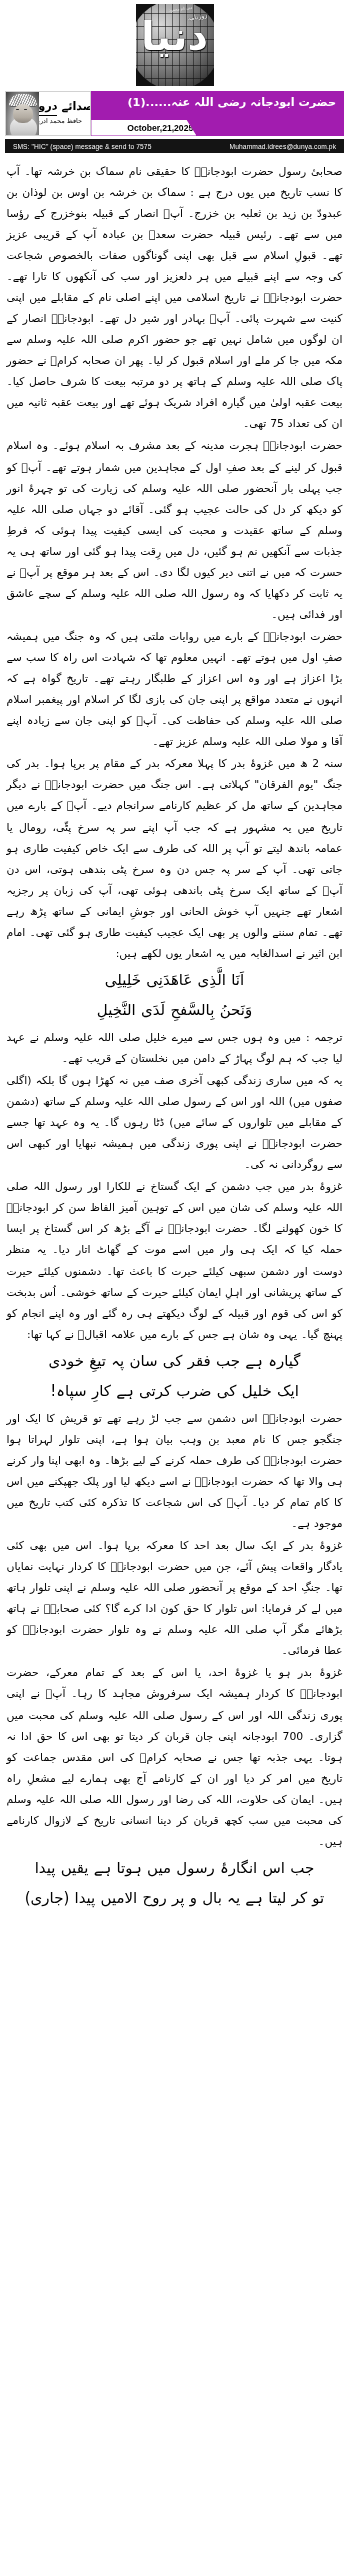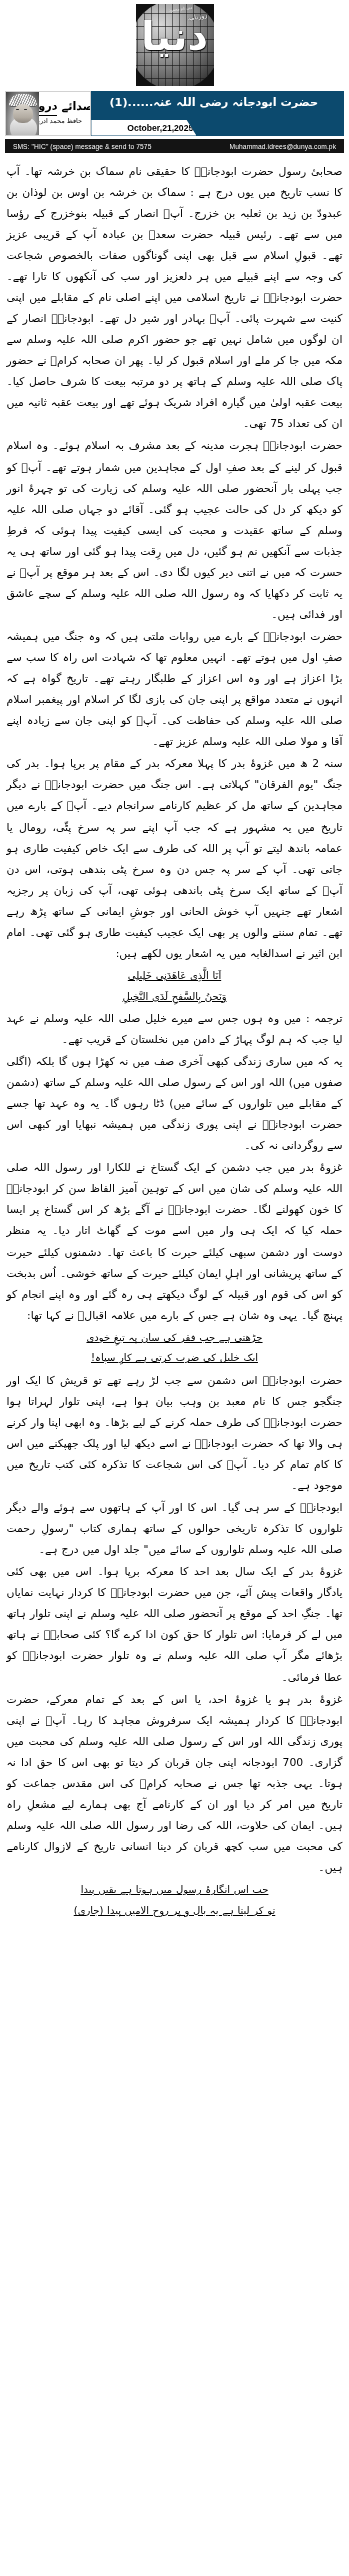--- a/index.html
+++ b/index.html
@@ -96,22 +96,22 @@
     background:linear-gradient(180deg,#d9d4cc 0%,#b3aca2 70%,#8e8880 100%);
   }
   .ap-eye{position:absolute;width:2.7px;height:1.6px;background:#2c2c2c;border-radius:1.1px;top:17px;}
   .ap-eye.l{left:9.7px;} .ap-eye.r{left:18px;}
   .ap-beard{
     position:absolute;left:3.2px;top:25px;width:27px;height:24px;
     border-radius:44% 44% 50% 50%;
     background:linear-gradient(180deg,#efefef 0%,#cfcfcf 55%,#a8a8a8 100%);
   }
   .title-band{
-    flex:1;background:#0c4a6e;position:relative;
-    display:flex;align-items:flex-start;justify-content:center;
+    flex:1;background:#a21caf;position:relative;
+    display:flex;align-items:flex-start;justify-content:flex-start;
     box-sizing:border-box;padding:5.4px 7.5px 0 0;
   }
   .title-text{
     color:#fff;font-size:11.3px;font-weight:700;line-height:1.25;
     white-space:nowrap;direction:rtl;
   }
   .date-notch{
     position:absolute;left:0;bottom:0;height:16px;min-width:105px;
     background:#fff;
     clip-path:polygon(0 0, 95px 0, 105px 16px, 0 16px);
@@ -139,21 +139,21 @@
     margin:7.5px 6.5px 0 6.5px;
     direction:rtl;text-align:justify;
     font-size:10.8px;line-height:1.95;
     font-family:"DejaVu Sans","Liberation Sans",sans-serif;
     word-spacing:0.5px;
   }
   .article p{margin:0 0 1.1px 0;text-align:justify;text-justify:inter-word;}
   .article p:last-child{margin-bottom:0;}
   .verse{
     display:block;text-align:center;margin:1.6px 0;
-    font-size:10px;line-height:1.9;text-decoration:underline;
+    font-size:15px;line-height:1.9;
   }
   .verse-block{margin:2.2px 0 2.2px 0;}
   .tarjuma{text-align:justify;}
   .end-note{text-align:center;}
 </style>
 </head>
 <body>
 
 <div class="page">
 
@@ -209,26 +209,25 @@
 
     <p class="tarjuma">
       <span>ترجمہ :</span>
       <span>میں وہ ہوں جس سے میرے خلیل صلی اللہ علیہ وسلم نے عہد لیا جب کہ ہم لوگ پہاڑ کے دامن میں نخلستان کے قریب تھے۔</span>
     </p>
 
     <p>یہ کہ میں ساری زندگی کبھی آخری صف میں نہ کھڑا ہوں گا بلکہ (اگلی صفوں میں) اللہ اور اس کے رسول صلی اللہ علیہ وسلم کے ساتھ (دشمن کے مقابلے میں تلواروں کے سائے میں) ڈٹا رہوں گا۔ یہ وہ عہد تھا جسے حضرت ابودجانہؓ نے اپنی پوری زندگی میں ہمیشہ نبھایا اور کبھی اس سے روگردانی نہ کی۔</p>
     <p>غزوۂ بدر میں جب دشمن کے ایک گستاخ نے للکارا اور رسول اللہ صلی اللہ علیہ وسلم کی شان میں اس کے توہین آمیز الفاظ سن کر ابودجانہؓ کا خون کھولنے لگا۔ حضرت ابودجانہؓ نے آگے بڑھ کر اس گستاخ پر ایسا حملہ کیا کہ ایک ہی وار میں اسے موت کے گھاٹ اتار دیا۔ یہ منظر دوست اور دشمن سبھی کیلئے حیرت کا باعث تھا۔ دشمنوں کیلئے حیرت کے ساتھ پریشانی اور اہلِ ایمان کیلئے حیرت کے ساتھ خوشی۔ اُس بدبخت کو اس کی قوم اور قبیلہ کے لوگ دیکھتے ہی رہ گئے اور وہ اپنے انجام کو پہنچ گیا۔ یہی وہ شان ہے جس کے بارے میں علامہ اقبالؒ نے کہا تھا:</p>
 
     <div class="verse-block">
-      <span class="verse">چڑھتی ہے جب فقر کی سان پہ تیغِ خودی</span>
+      <span class="verse">گیارہ ہے جب فقر کی سان پہ تیغِ خودی</span>
       <span class="verse">ایک خلیل کی ضرب کرتی ہے کارِ سپاہ!</span>
     </div>
 
     <p>حضرت ابودجانہؓ اس دشمن سے جب لڑ رہے تھے تو قریش کا ایک اور جنگجو جس کا نام معبد بن وہب بیان ہوا ہے، اپنی تلوار لہراتا ہوا حضرت ابودجانہؓ کی طرف حملہ کرنے کے لیے بڑھا۔ وہ ابھی اپنا وار کرنے ہی والا تھا کہ حضرت ابودجانہؓ نے اسے دیکھ لیا اور پلک جھپکنے میں اس کا کام تمام کر دیا۔ آپؓ کی اس شجاعت کا تذکرہ کئی کتب تاریخ میں موجود ہے۔</p>
-    <p>ابودجانہؓ کے سر ہی گیا۔ اس کا اور آپ کے ہاتھوں سے ہوئے والے دیگر تلواروں کا تذکرہ تاریخی حوالوں کے ساتھ ہماری کتاب "رسولِ رحمت صلی اللہ علیہ وسلم تلواروں کے سائے میں" جلد اول میں درج ہے۔</p>
     <p>غزوۂ بدر کے ایک سال بعد احد کا معرکہ برپا ہوا۔ اس میں بھی کئی یادگار واقعات پیش آئے، جن میں حضرت ابودجانہؓ کا کردار نہایت نمایاں تھا۔ جنگِ احد کے موقع پر آنحضور صلی اللہ علیہ وسلم نے اپنی تلوار ہاتھ میں لے کر فرمایا: اس تلوار کا حق کون ادا کرے گا؟ کئی صحابہؓ نے ہاتھ بڑھائے مگر آپ صلی اللہ علیہ وسلم نے وہ تلوار حضرت ابودجانہؓ کو عطا فرمائی۔</p>
     <p>غزوۂ بدر ہو یا غزوۂ احد، یا اس کے بعد کے تمام معرکے، حضرت ابودجانہؓ کا کردار ہمیشہ ایک سرفروش مجاہد کا رہا۔ آپؓ نے اپنی پوری زندگی اللہ اور اس کے رسول صلی اللہ علیہ وسلم کی محبت میں گزاری۔ 700 ابودجانہ اپنی جان قربان کر دیتا تو بھی اس کا حق ادا نہ ہوتا۔ یہی جذبہ تھا جس نے صحابہ کرامؓ کی اس مقدس جماعت کو تاریخ میں امر کر دیا اور ان کے کارنامے آج بھی ہمارے لیے مشعلِ راہ ہیں۔ ایمان کی حلاوت، اللہ کی رضا اور رسول اللہ صلی اللہ علیہ وسلم کی محبت میں سب کچھ قربان کر دینا انسانی تاریخ کے لازوال کارنامے ہیں۔</p>
 
     <div class="verse-block">
       <span class="verse">جب اس انگارۂ رسول میں ہوتا ہے یقیں پیدا</span>
       <span class="verse end-note">تو کر لیتا ہے یہ بال و پر روح الامیں پیدا (جاری)</span>
     </div>
 
   </div>
 </div>

